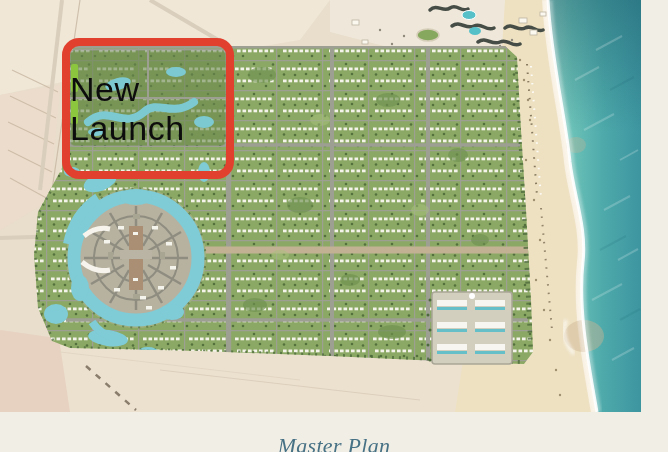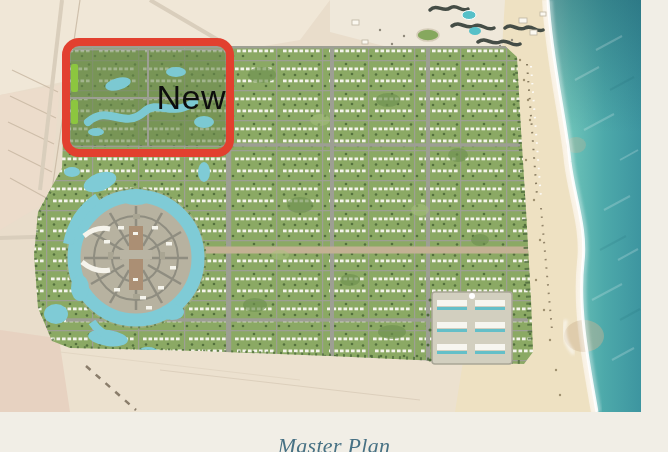--- a/index.html
+++ b/index.html
@@ -3,23 +3,23 @@
 <meta charset="utf-8">
 <style>
   html,body{margin:0;padding:0;background:#f1eee6;}
   .stage{
     position:relative;width:668px;height:452px;overflow:hidden;
     background:#f1eee6;font-family:"Liberation Sans",sans-serif;
   }
   .map-wrap{position:absolute;left:0;top:0;width:641px;height:412px;}
   .map-wrap svg{display:block;}
   .annotation-box{
-    position:absolute;left:62px;top:38px;width:172px;height:119px;
+    position:absolute;left:62px;top:38px;width:172px;height:141px;
     box-sizing:border-box;border:8px solid #e2402f;border-radius:17px;
-    display:flex;flex-direction:column;align-items:flex-end;justify-content:center;
+    display:flex;flex-direction:column;align-items:flex-start;justify-content:center;
   }
   .annotation-line{
     display:block;color:#0d0d0d;font-size:34px;line-height:39px;
     font-family:"Liberation Sans",sans-serif;letter-spacing:.5px;text-align:center;
     white-space:nowrap;
   }
   .caption{
     position:absolute;left:0;top:433px;width:668px;text-align:center;
     font-family:"Liberation Serif",serif;font-style:italic;
     font-size:22px;color:#477184;letter-spacing:.3px;
@@ -314,17 +314,18 @@
             <circle cx="428" cy="315" r="1.5"></circle>
             <circle cx="430" cy="330" r="1.5"></circle>
           <circle cx="428" cy="345" r="1.5"></circle>
             <circle cx="430" cy="360" r="1.5"></circle>
         </g>
       </g>
     </svg>
 
     <div class="annotation-box">
       <span class="annotation-line">New</span>
+      <span class="annotation-line">Launch</span>
     </div>
   </div>
 
   <div class="caption">Master Plan</div>
 </div>
 
 </body></html>

